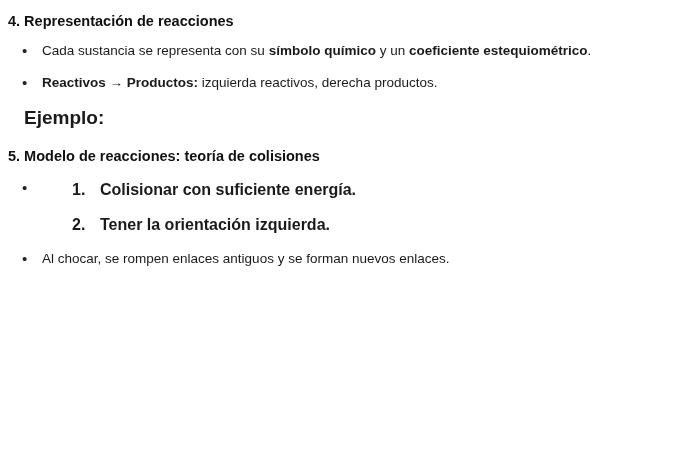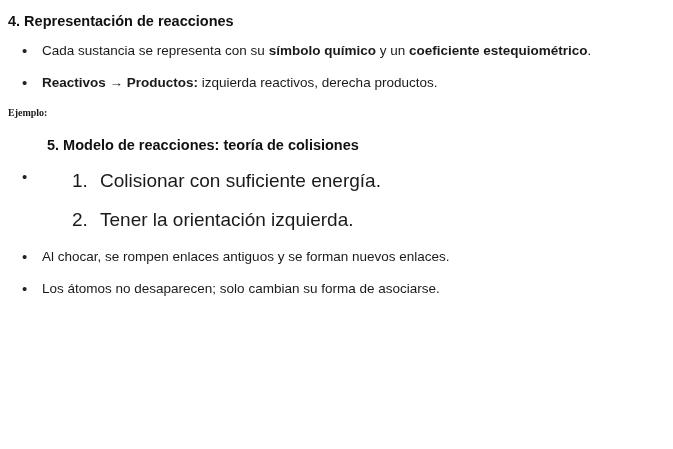--- a/index.html
+++ b/index.html
@@ -23,21 +23,20 @@
   h3.section-heading {
     font-size: 14.5px;
     font-weight: bold;
     margin: 4px 0 10px 0;
     line-height: 1.3;
     color: #111;
   }
   h3.section-heading.second {
     margin-top: 18px;
     margin-bottom: 12px;
-    margin-left: 39px;
   }
   ul.bullets {
     list-style: none;
     margin: 0;
     padding: 0;
   }
   ul.bullets > li {
     position: relative;
     padding-left: 34px;
     margin-bottom: 13px;
@@ -46,24 +45,23 @@
   }
   ul.bullets > li::before {
     content: "\2022";
     position: absolute;
     left: 14px;
     top: -1px;
     font-size: 15px;
     color: #222;
   }
   .para-label {
-    font-size: 10px;
+    font-size: 19px;
     font-weight: bold;
-    margin: 14px 0 0 0;
-    font-family: Liberation Serif, serif;
+    margin: 14px 0 0 16px;
   }
   .equation {
     font-family: "DejaVu Serif", serif;
     font-size: 14px;
     margin: 18px 0 0 8px;
     letter-spacing: 0.2px;
     color: #111;
   }
   .equation sub {
     font-size: 9.5px;
@@ -75,22 +73,23 @@
   ol.numbered {
     list-style: none;
     counter-reset: step;
     margin: 10px 0 10px 0;
     padding: 0;
   }
   ol.numbered > li {
     position: relative;
     padding-left: 58px;
     margin-bottom: 12px;
-    font-size: 19px;
+    font-size: 16px;
     line-height: 1.45;
+    font-weight: bold;
   }
   ol.numbered > li::before {
     counter-increment: step;
     content: counter(step) ".";
     position: absolute;
     left: 30px;
     top: 0;
   }
   b { font-weight: bold; }
   .nowrap { white-space: nowrap; }
@@ -117,16 +116,15 @@
   <h3 class="section-heading second">5. Modelo de reacciones: teoría de colisiones</h3>
 
   <ul class="bullets">
     <li>
       <ol class="numbered">
         <li>Colisionar con suficiente energía.</li>
         <li>Tener la orientación izquierda.</li>
       </ol>
     </li>
     <li>Al chocar, se rompen enlaces antiguos y se forman nuevos enlaces.</li>
-    <li>Los átomos no desaparecen; solo cambian su forma de asociarse.</li>
   </ul>
 
 </div>
 
 </body></html>

